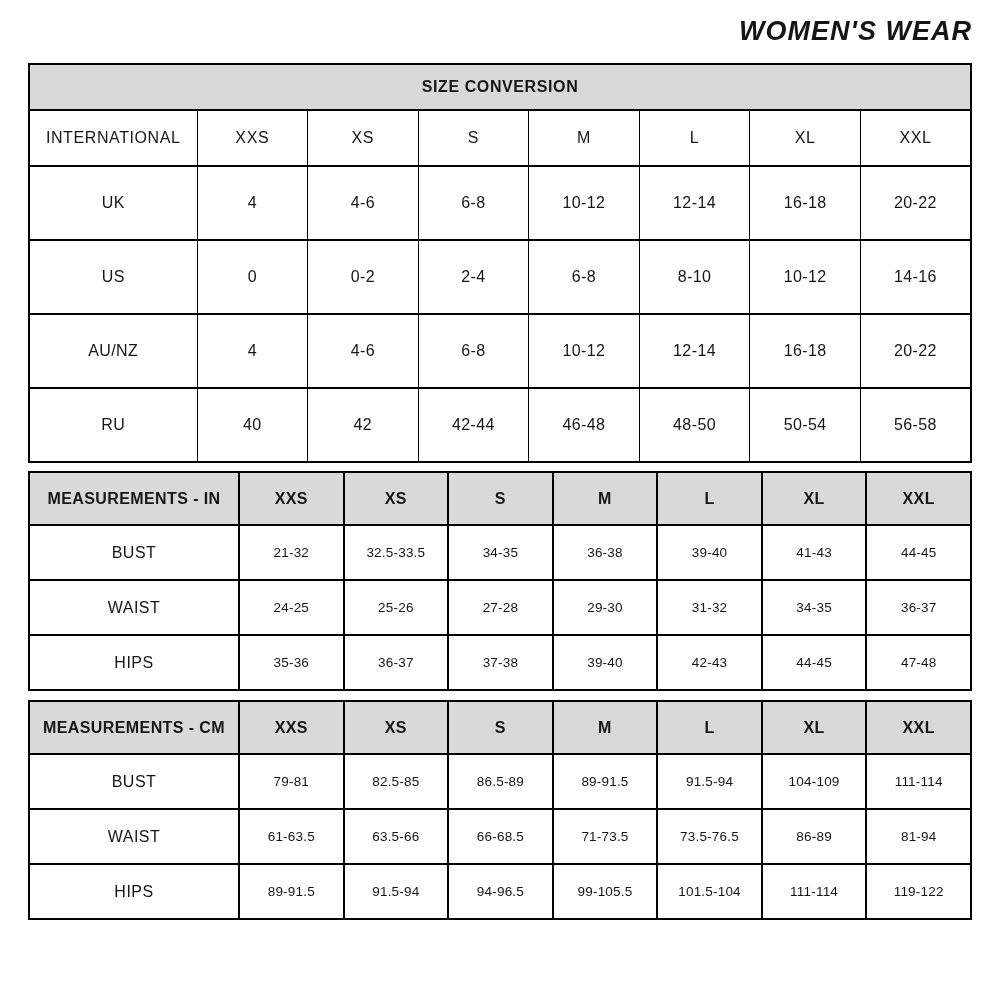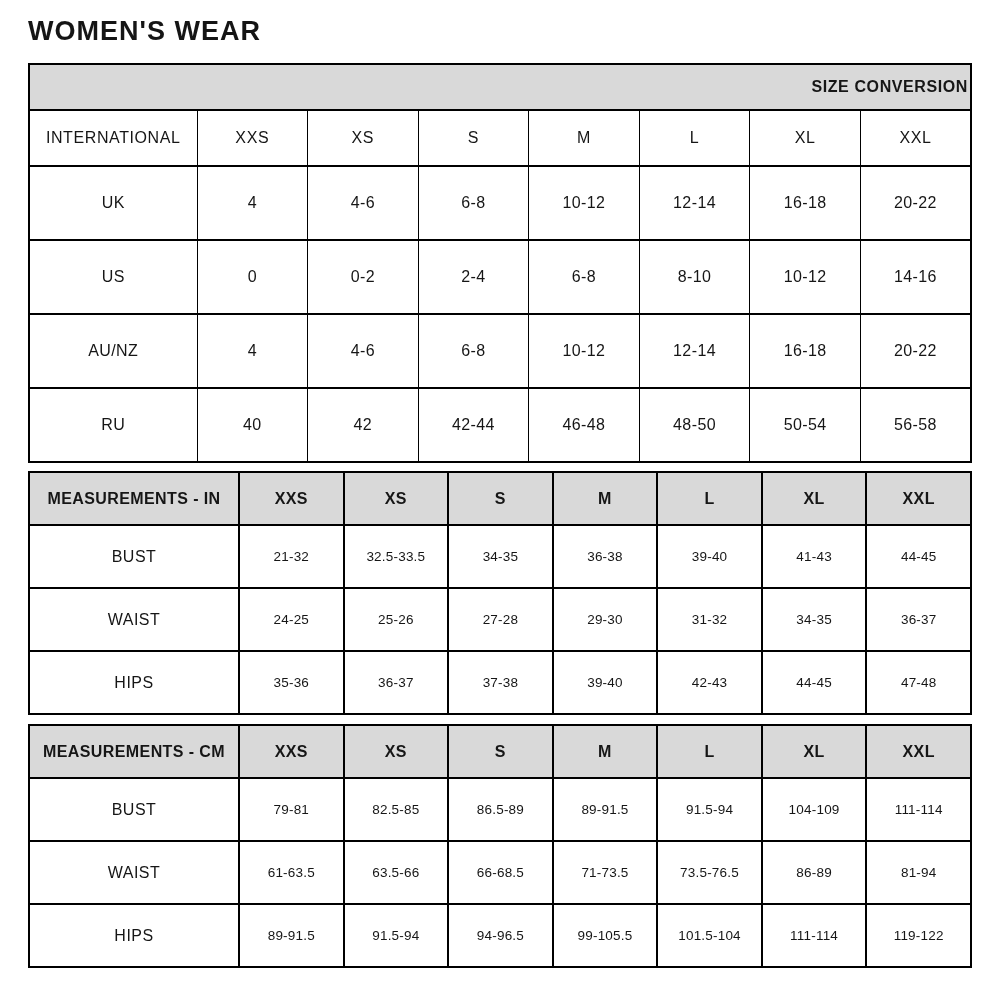--- a/index.html
+++ b/index.html
@@ -8,25 +8,26 @@
   body {
     width:1000px; height:1000px;
     background:var(--page-bg);
     font-family:"Liberation Sans", sans-serif;
     color:#161616;
   }
   .page { padding:12px 28px 0 28px; }
 
   .title {
     margin:4px 0 16px 0;
-    text-align:left;
+    text-align:right;
     font-size:27px;
     font-weight:700;
     letter-spacing:1px;
     color:#151515;
+    font-style:italic;
   }
 
   table.tbl {
     width:100%;
     border-collapse:collapse;
     table-layout:fixed;
     border:2px solid var(--border);
   }
   .tbl th, .tbl td {
     border:2px solid var(--border);
@@ -38,21 +39,20 @@
 
   
   .size-table { margin-bottom:8px; }
   .size-table th, .size-table td { border-left-width:1px; border-right-width:1px; }
   .size-table .caption-row td {
     height:46px;
     background:var(--header-bg);
     font-weight:700;
     font-size:16px;
     letter-spacing:0.6px;
-    text-align:right;
   }
   .size-table .header-row th {
     height:56px;
     background:#ffffff;
     font-weight:400;
     font-size:16px;
     letter-spacing:0.6px;
   }
   .size-table tbody.rows td {
     height:74px;
@@ -63,21 +63,21 @@
   
   .meas-table { margin-bottom:9px;border-radius:8px; }
   .meas-table .header-row th {
     height:53px;
     background:var(--header-bg);
     font-weight:700;
     font-size:16px;
     letter-spacing:0.4px;
   }
   .meas-table tbody.rows td {
-    height:63px;
+    height:55px;
     font-size:13.5px;
     letter-spacing:0.2px;
     margin-left:28px;
   }
   .meas-table tbody.rows td.label-cell {
     font-size:16px;
     letter-spacing:0.5px;
   }
 
   .col-label-sz { width:168px; }

